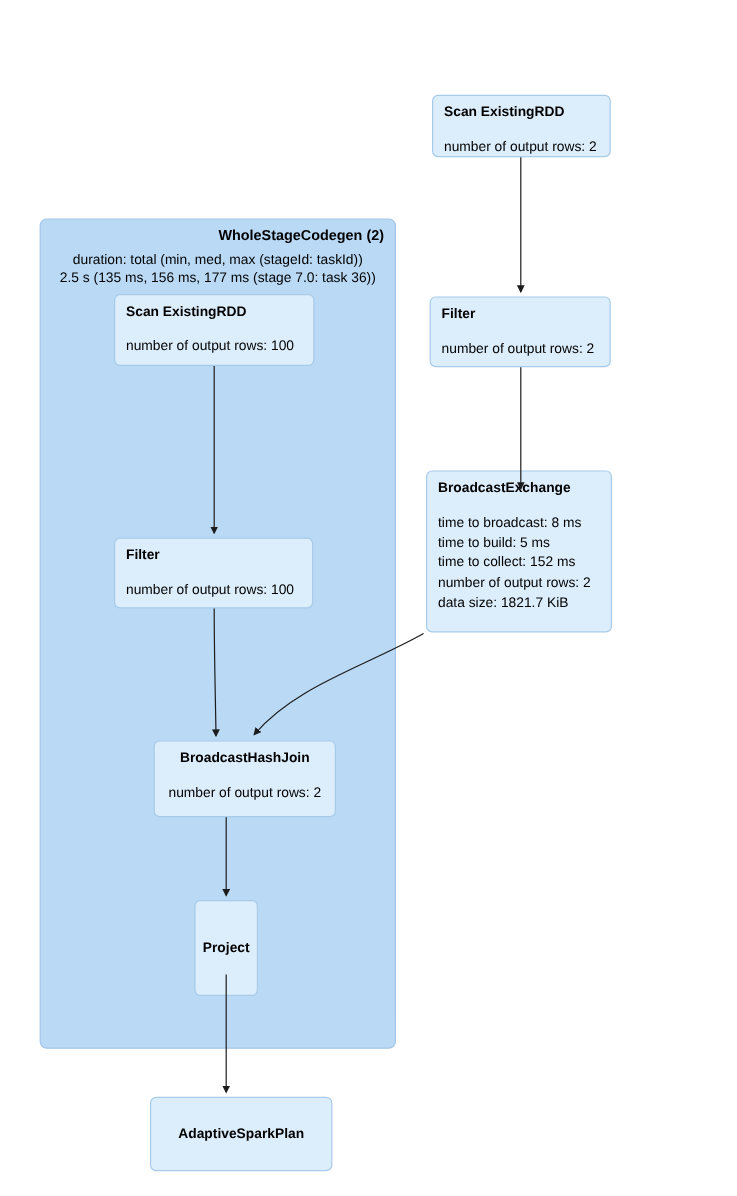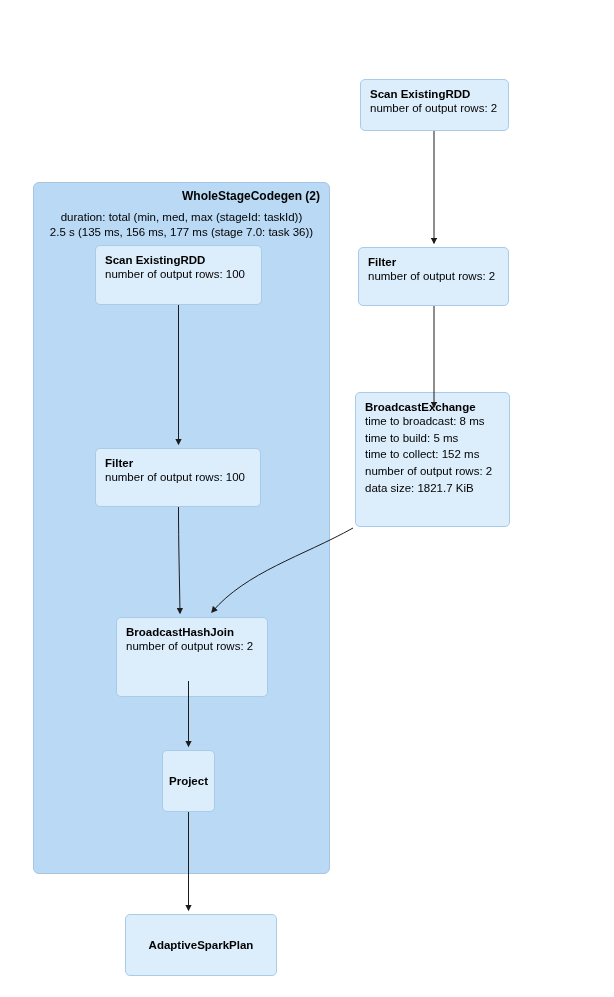--- a/index.html
+++ b/index.html
@@ -47,34 +47,34 @@
   .node {
     position: absolute;
     z-index: 3;
     background: var(--node-fill, #dcedfb);
     border: 1px solid var(--node-border, #a8cbea);
     border-radius: 5px;
     padding: 8px 9px;
     font-size: 11.5px;
   }
   .node-title { font-weight: bold; white-space: nowrap; }
-  .node-metrics { line-height: 1.45; white-space: nowrap; }
+  .node-metrics { margin-top: 15px; line-height: 1.45; white-space: nowrap; }
   .node.title-only {
     display: flex;
     align-items: center;
     justify-content: center;
     padding: 4px;
   }
   #node-scan1   { left: 360px; top: 79px;  width: 149px; height: 52px; }
   #node-filter1 { left: 358px; top: 247px; width: 151px; height: 59px; }
   #node-bex     { left: 355px; top: 392px; width: 155px; height: 135px; }
   #node-scan2   { left: 95px;  top: 245px; width: 167px; height: 60px; }
   #node-filter2 { left: 95px;  top: 448px; width: 166px; height: 59px; }
-  #node-bhj     { left: 116px; top: 617px; width: 152px; height: 80px; }
-  #node-project { left: 162px; top: 750px; width: 53px;  height: 62px; }
+  #node-bhj     { left: 128px; top: 617px; width: 152px; height: 64px; text-align: center; }
+  #node-project { left: 162px; top: 750px; width: 53px;  height: 80px; }
   #node-asp     { left: 125px; top: 914px; width: 152px; height: 62px; }
 
   
   svg.edges {
     position: absolute;
     left: 0; top: 0;
     z-index: 4;
     pointer-events: none;
   }
   .edge { stroke: var(--edge-color, #1c1c1c); stroke-width: 1; fill: none; }

